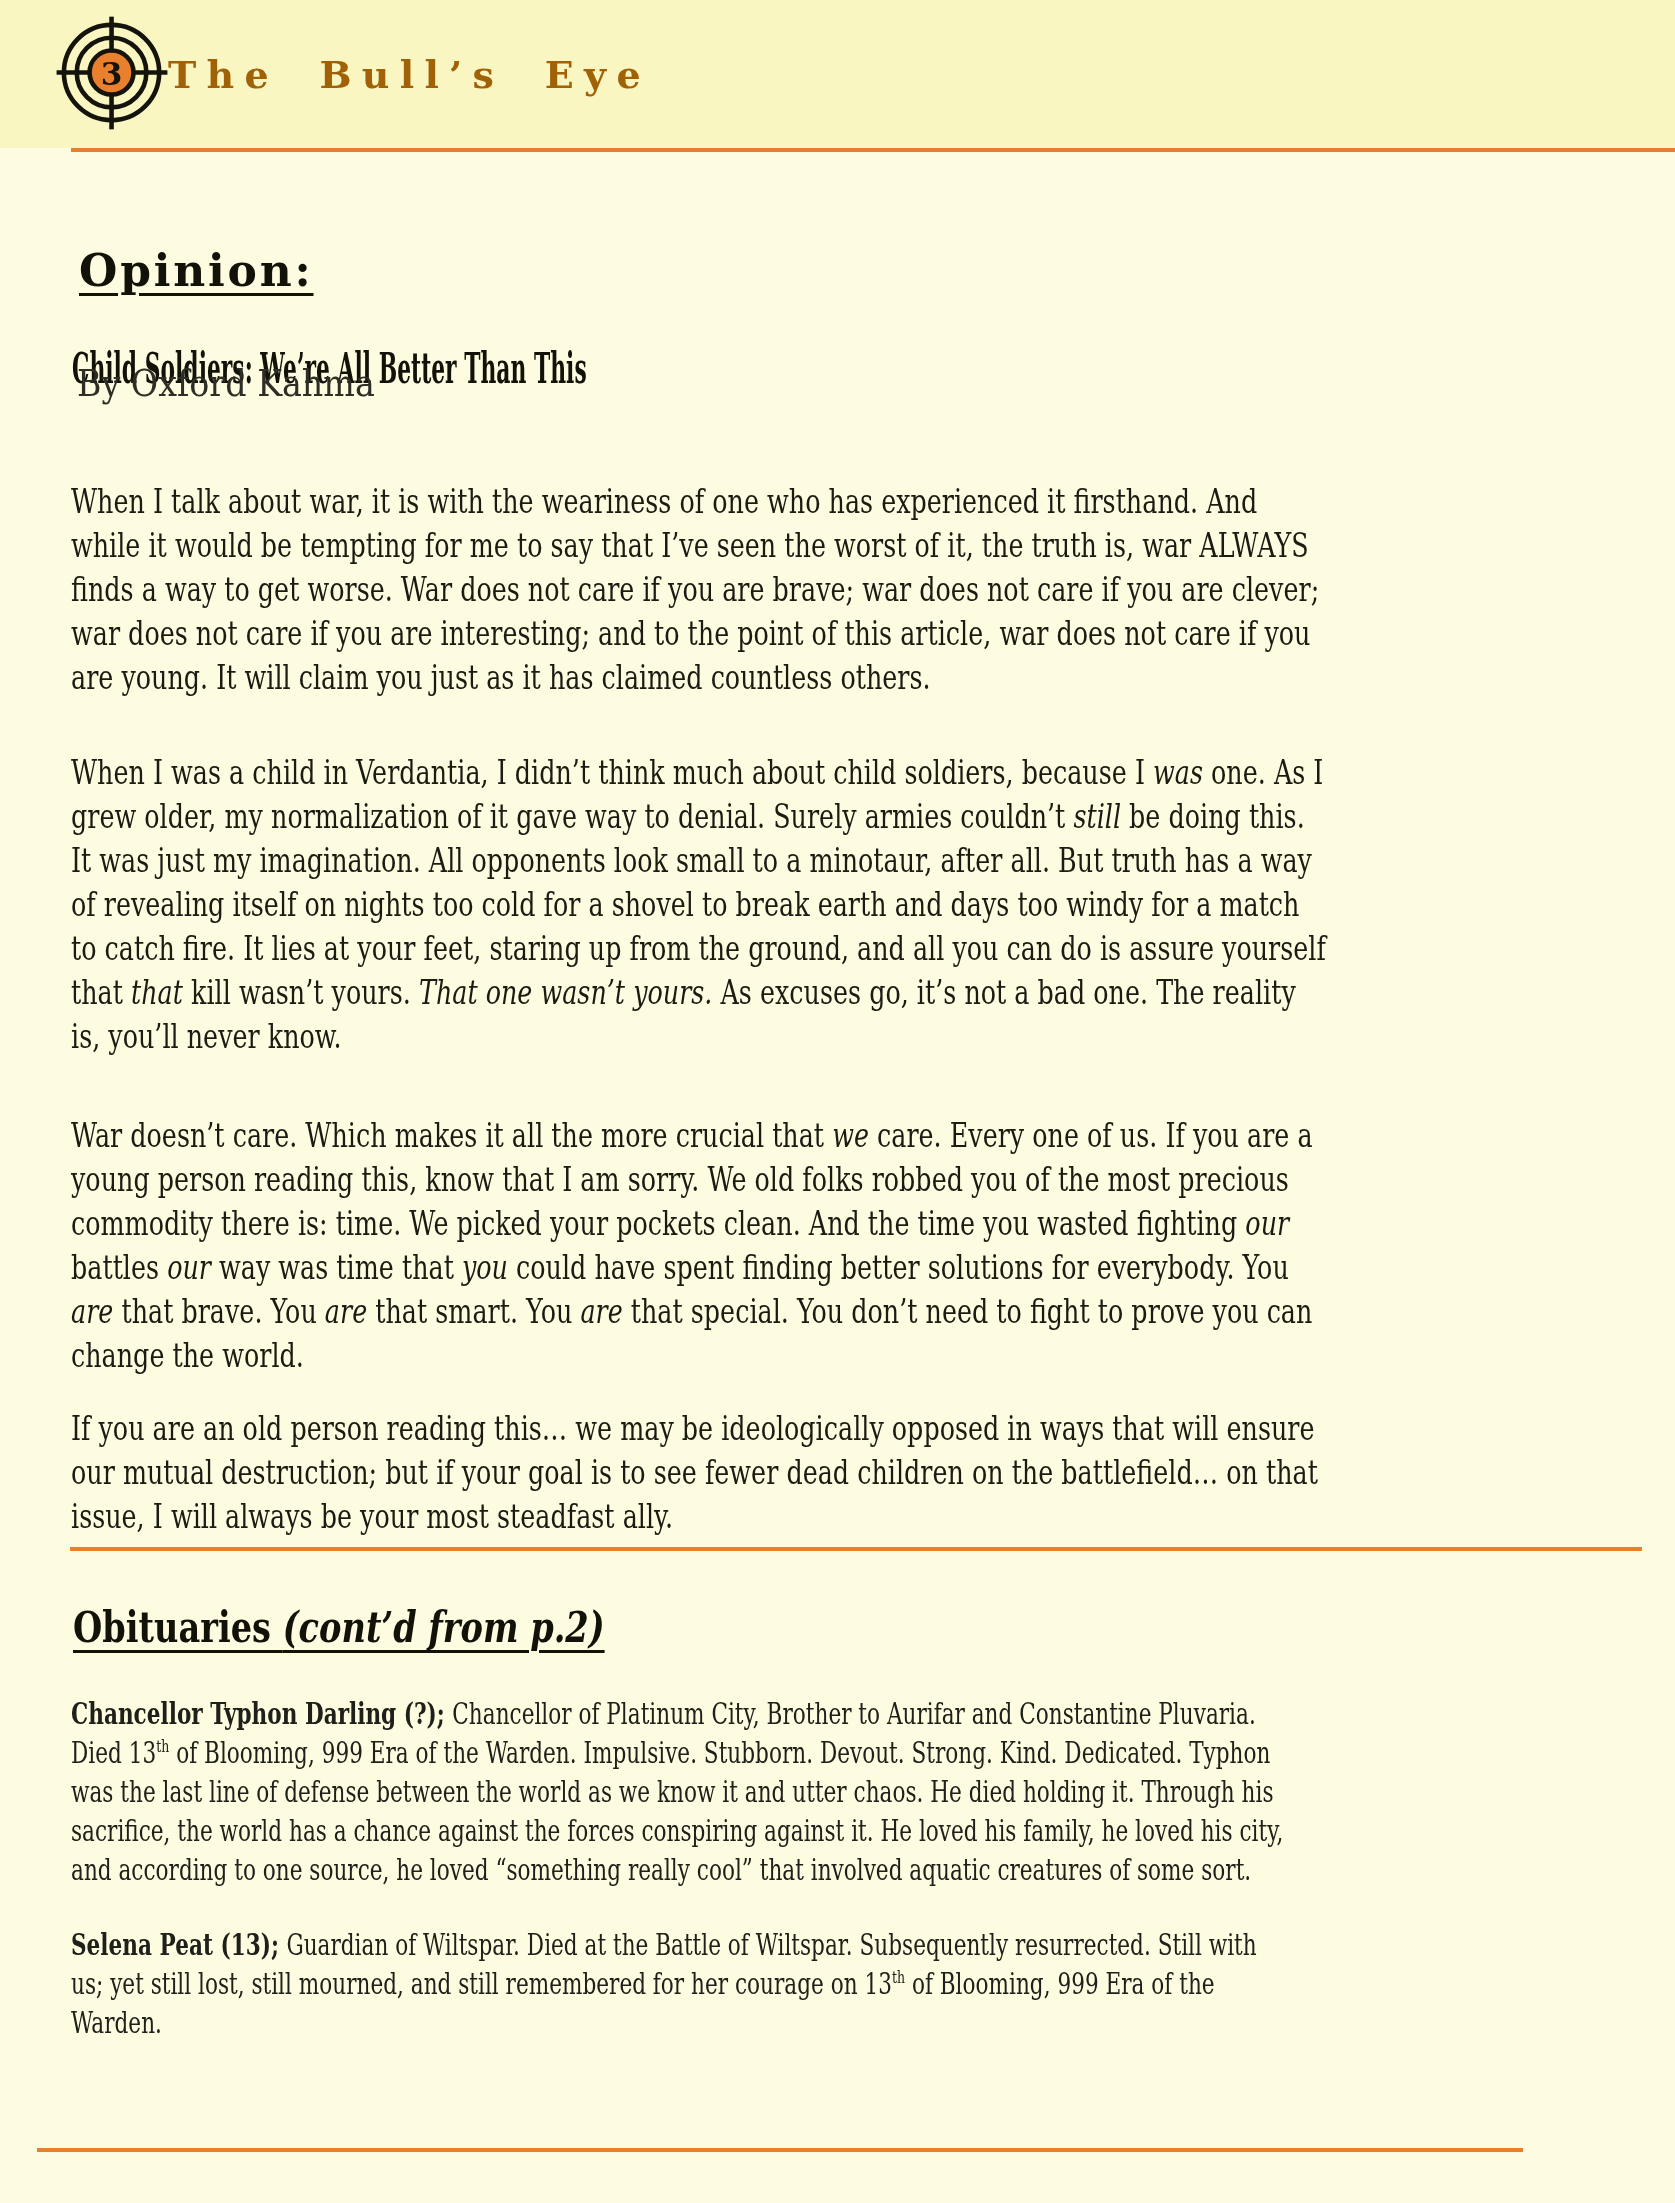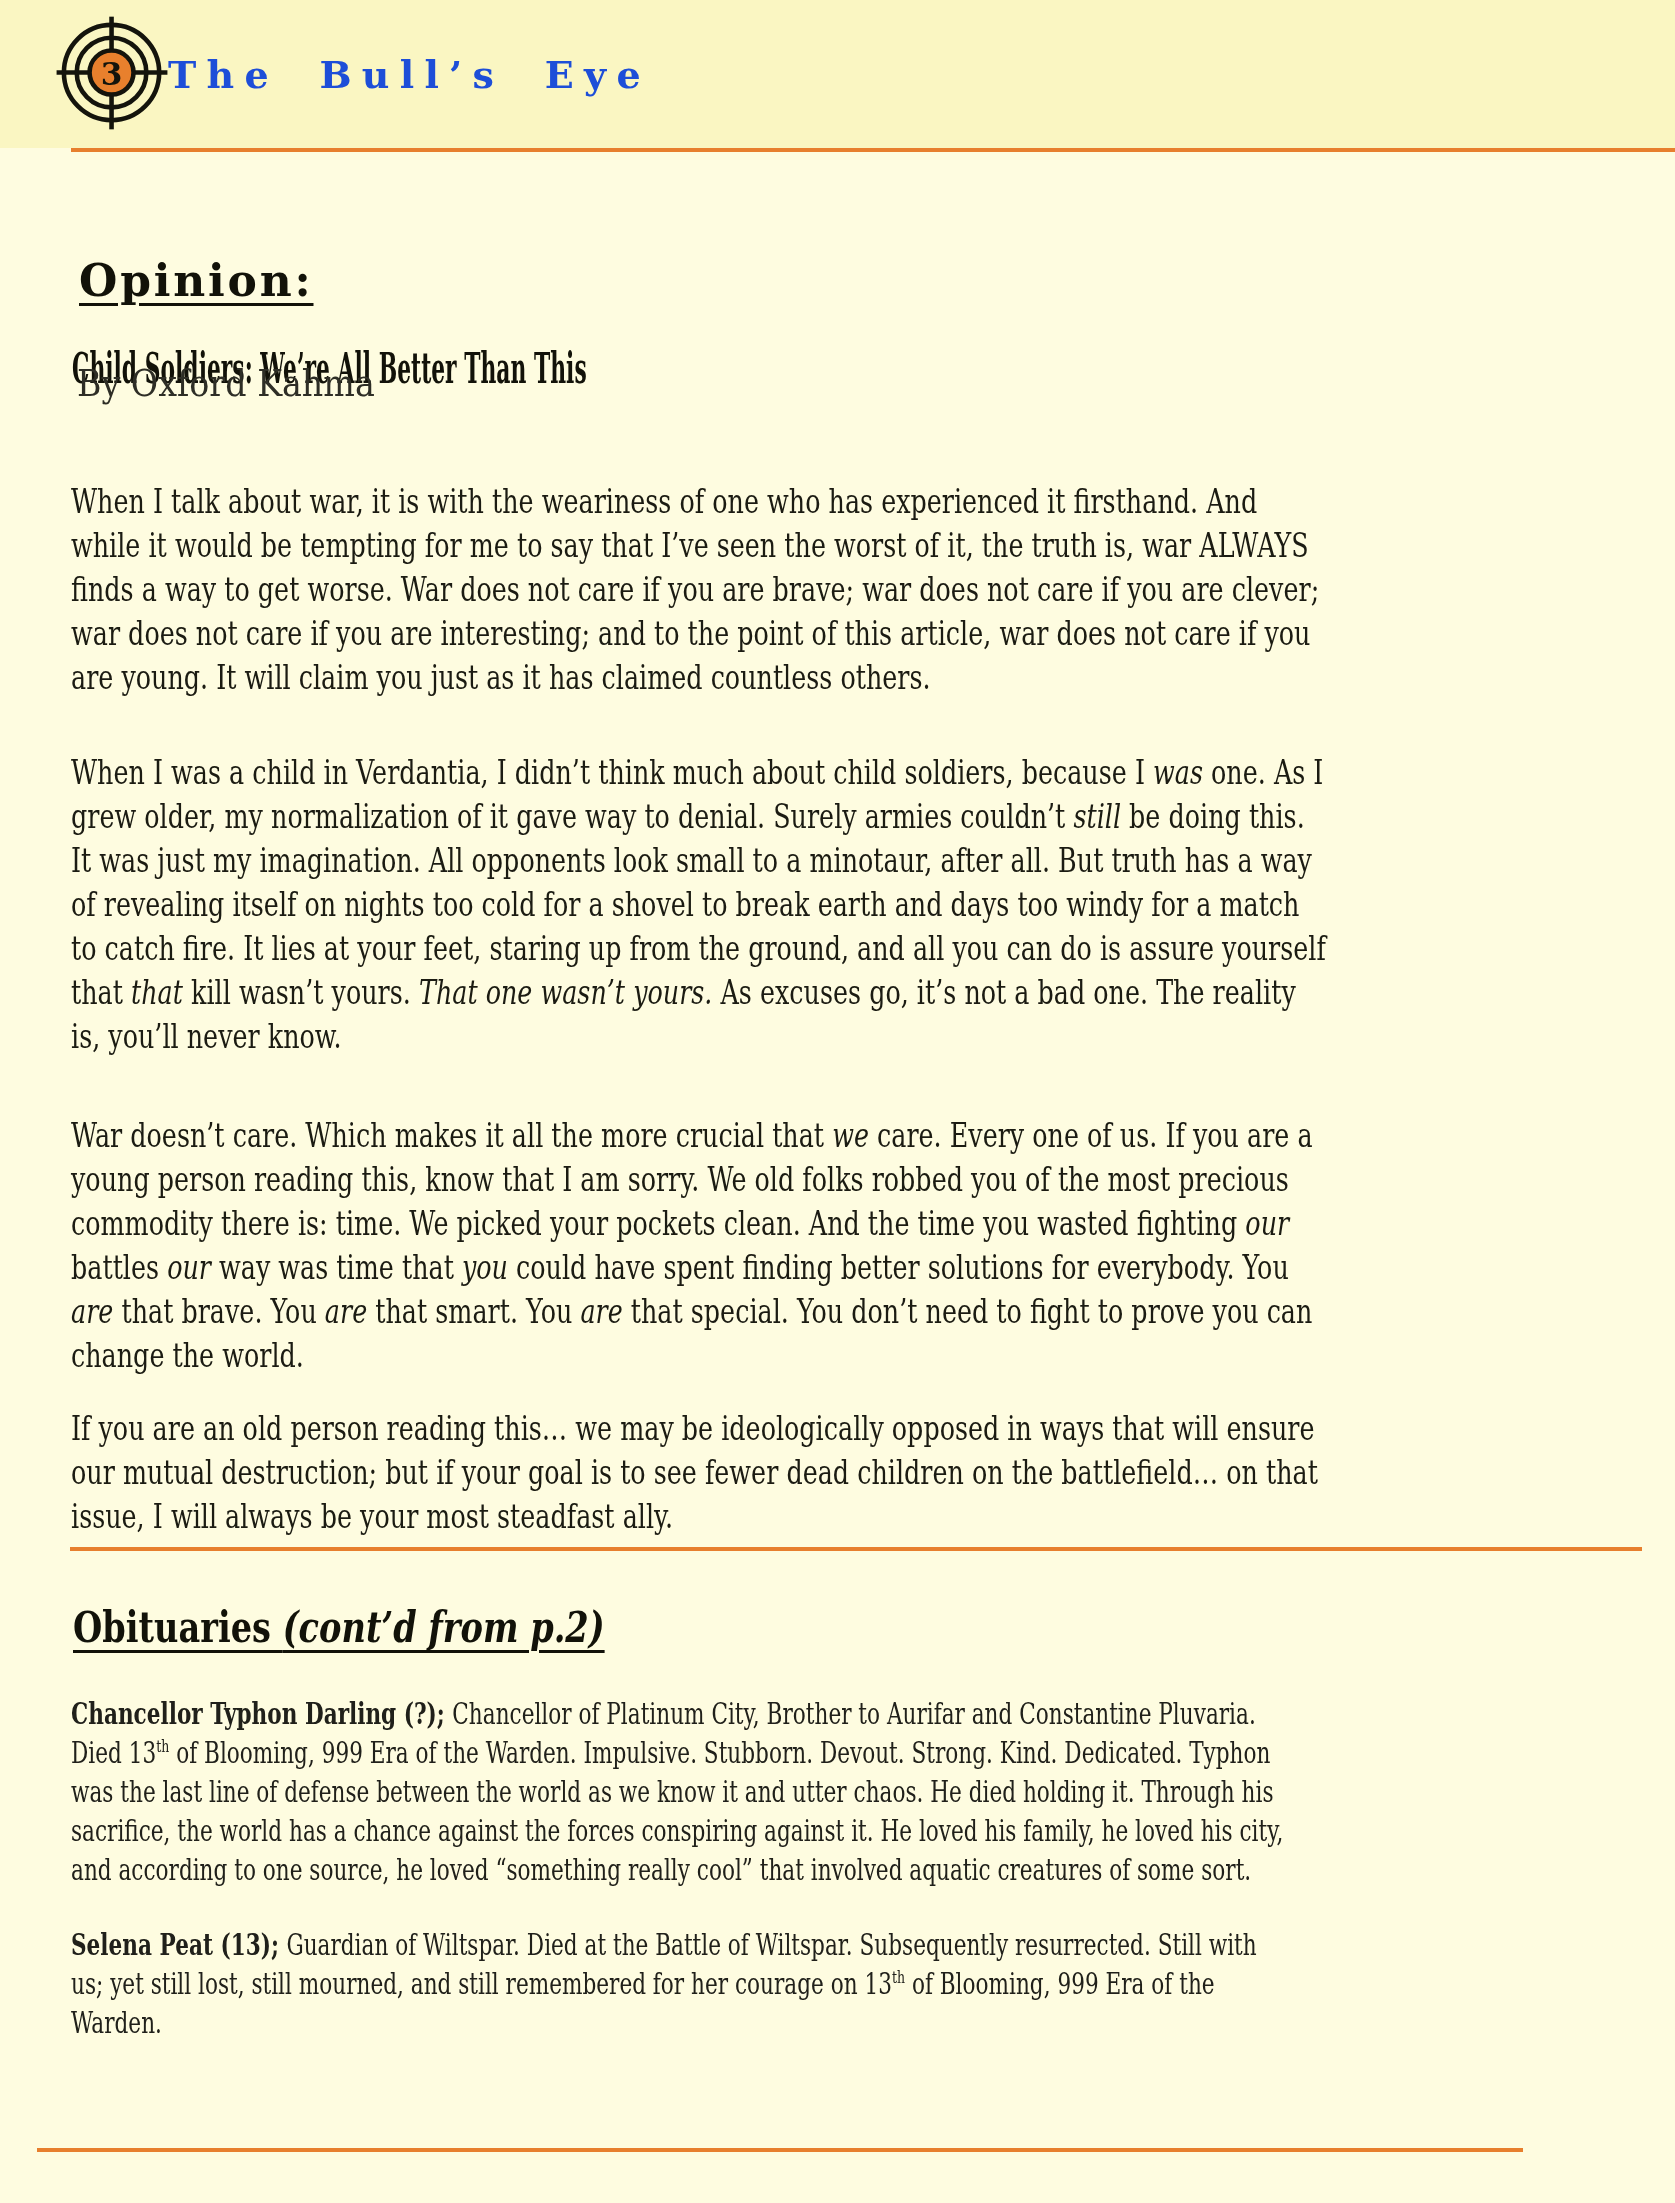--- a/index.html
+++ b/index.html
@@ -28,36 +28,36 @@
     left: 52px; top: 13px;
     width: 120px; height: 120px;
   }
   .masthead-title {
     position: absolute;
     left: 168px; top: 52px;
     font-size: 38px;
     font-weight: bold;
     letter-spacing: 0.27em;
     word-spacing: 0.45em;
-    color: #1d4ed8;
+    color: #a16207;
     white-space: nowrap;
   }
   .rule {
     position: absolute;
     height: 3.7px;
     background: #e77f2e;
   }
   .rule-top    { left: 71px; top: 148px; width: 1604px; }
   .rule-mid    { left: 70px; top: 1547px; width: 1572px; }
   .rule-bottom { left: 37px; top: 2148px; width: 1486px; }
 
   
   .section-heading {
     position: absolute;
-    left: 79px; top: 226px;
+    left: 79px; top: 216px;
     font-size: 44px;
     font-weight: bold;
     letter-spacing: 2.8px;
     color: #121209;
     text-decoration: underline;
     text-underline-offset: 7.3px;
     text-decoration-thickness: 2.8px;
     white-space: nowrap;
   }
   .article-title {

